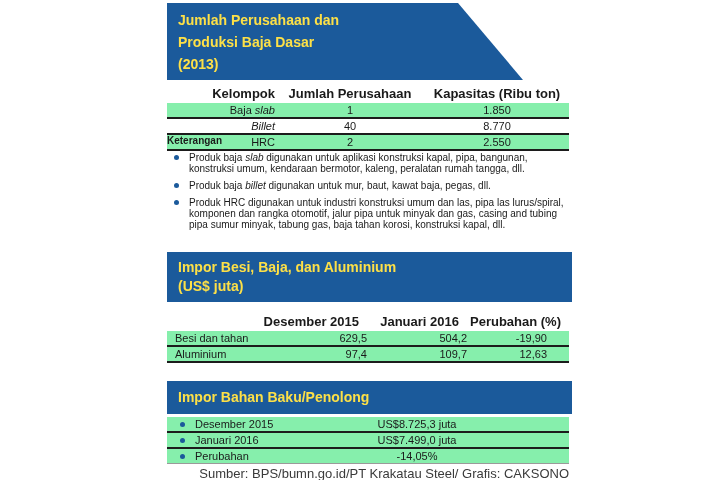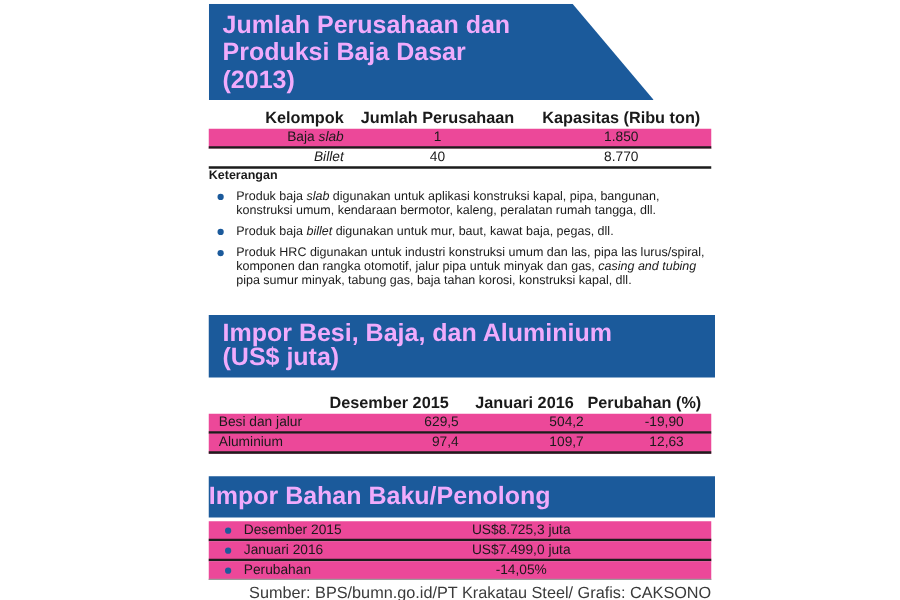--- a/index.html
+++ b/index.html
@@ -2,41 +2,41 @@
 <html><head>
 <meta charset="utf-8">
 <style>
   html,body { margin:0; padding:0; background:#ffffff; }
   #canvas {
     position:relative; width:720px; height:480px; background:#ffffff;
     font-family:"Liberation Sans","DejaVu Sans",sans-serif; color:#1a1a1a;
     overflow:hidden;
   }
   .banner {
-    position:absolute; left:167px; background:#1b5a9b; color:#f0abfc;
-    font-weight:bold; font-size:20px;
+    position:absolute; left:167px; background:#1b5a9b; color:#fde047;
+    font-weight:bold; font-size:14px;
   }
   #banner1 {
     top:3px; width:356px; height:77px;
     clip-path:polygon(0 0, 291px 0, 356px 77px, 0 77px);
   }
   #banner1 .banner-text { padding:6px 0 0 11px; line-height:22px; }
   #banner2 { top:252px; width:405px; height:50px; }
   #banner2 .banner-text { padding:6px 0 0 11px; line-height:19px; }
   #banner3 { top:381px; width:405px; height:33px; }
-  #banner3 .banner-text { padding:0 0 0 0; line-height:32px; }
+  #banner3 .banner-text { padding:0 0 0 11px; line-height:32px; }
 
   .tbl { position:absolute; left:167px; width:402px; }
   #table1 { top:83px; }
   #table2 { top:311px; }
   #table3 { top:417px; }
 
   .thead { display:flex; height:20px; line-height:18px; font-weight:bold; font-size:13px; align-items:flex-end; }
   .trow  { display:flex; height:14px; line-height:14px; font-size:11px;
-           border-bottom:2px solid #1c1c1c; background:#ec4899; }
+           border-bottom:2px solid #1c1c1c; background:#86efac; }
   .trow.white { background:#ffffff; }
 
   .t1-c1 { width:100px; padding-left:8px; text-align:right; }
   .t1-c2 { width:150px; text-align:center; }
   .t1-c3 { flex:1; text-align:center; }
 
   .t2h-c1 { width:85px; }
   .t2h-c2 { width:107px; text-align:right; }
   .t2h-c3 { width:100px; text-align:right; }
   .t2h-c4 { flex:1; text-align:right; padding-right:8px; }
@@ -90,54 +90,59 @@
     <div class="trow">
       <div class="t1-c1"><span>Baja </span><span style="font-style: italic;">slab</span></div>
       <div class="t1-c2">1</div>
       <div class="t1-c3">1.850</div>
     </div>
     <div class="trow white">
       <div class="t1-c1"><span style="font-style: italic;">Billet</span></div>
       <div class="t1-c2">40</div>
       <div class="t1-c3">8.770</div>
     </div>
+    <div class="trow">
+      <div class="t1-c1"><span>HRC</span></div>
+      <div class="t1-c2">2</div>
+      <div class="t1-c3">2.550</div>
+    </div>
   </div>
 
   <div id="notes">
     <div class="notes-heading">Keterangan</div>
     <div class="note-item">
       <span class="dot"></span>
       <span class="note-text"><span>Produk baja </span><span style="font-style: italic;">slab</span><span> digunakan untuk aplikasi konstruksi kapal, pipa, bangunan, konstruksi umum, kendaraan bermotor, kaleng, peralatan rumah tangga, dll.</span></span>
     </div>
     <div class="note-item">
       <span class="dot"></span>
       <span class="note-text"><span>Produk baja </span><span style="font-style: italic;">billet</span><span> digunakan untuk mur, baut, kawat baja, pegas, dll.</span></span>
     </div>
     <div class="note-item">
       <span class="dot"></span>
-      <span class="note-text"><span>Produk HRC digunakan untuk industri konstruksi umum dan las, pipa las lurus/spiral, komponen dan rangka otomotif, jalur pipa untuk minyak dan gas, </span><span style="font-style: italic;">casing and tubing</span><span> pipa sumur minyak, tabung gas, baja tahan korosi, konstruksi kapal, dll.</span></span>
+      <span class="note-text"><span>Produk HRC digunakan untuk industri konstruksi umum dan las, pipa las lurus/spiral, komponen dan rangka otomotif, jalur pipa untuk minyak dan gas, </span><span style="">casing and tubing</span><span> pipa sumur minyak, tabung gas, baja tahan korosi, konstruksi kapal, dll.</span></span>
     </div>
   </div>
 
   <div id="banner2" class="banner">
     <div class="banner-text">
       <div>Impor Besi, Baja, dan Aluminium</div>
       <div>(US$ juta)</div>
     </div>
   </div>
 
   <div id="table2" class="tbl">
     <div class="thead">
       <div class="t2h-c1"></div>
       <div class="t2h-c2">Desember 2015</div>
       <div class="t2h-c3">Januari 2016</div>
       <div class="t2h-c4">Perubahan (%)</div>
     </div>
     <div class="trow">
-      <div class="t2-c1">Besi dan jalur</div>
+      <div class="t2-c1">Besi dan tahan</div>
       <div class="t2-c2">629,5</div>
       <div class="t2-c3">504,2</div>
       <div class="t2-c4">-19,90</div>
     </div>
     <div class="trow">
       <div class="t2-c1">Aluminium</div>
       <div class="t2-c2">97,4</div>
       <div class="t2-c3">109,7</div>
       <div class="t2-c4">12,63</div>
     </div>

